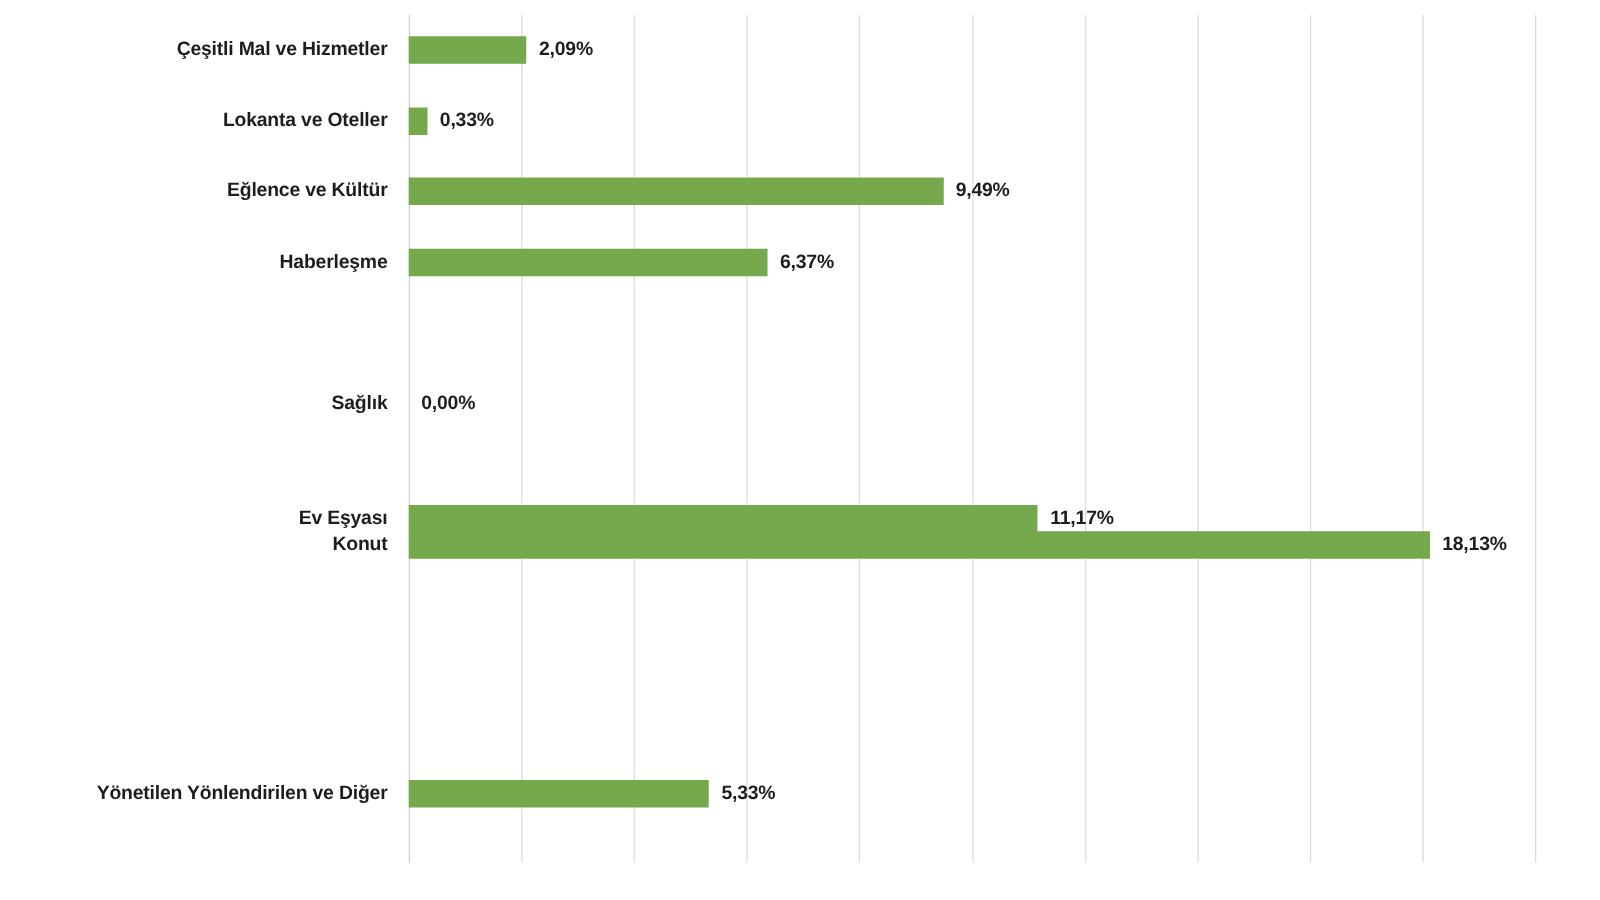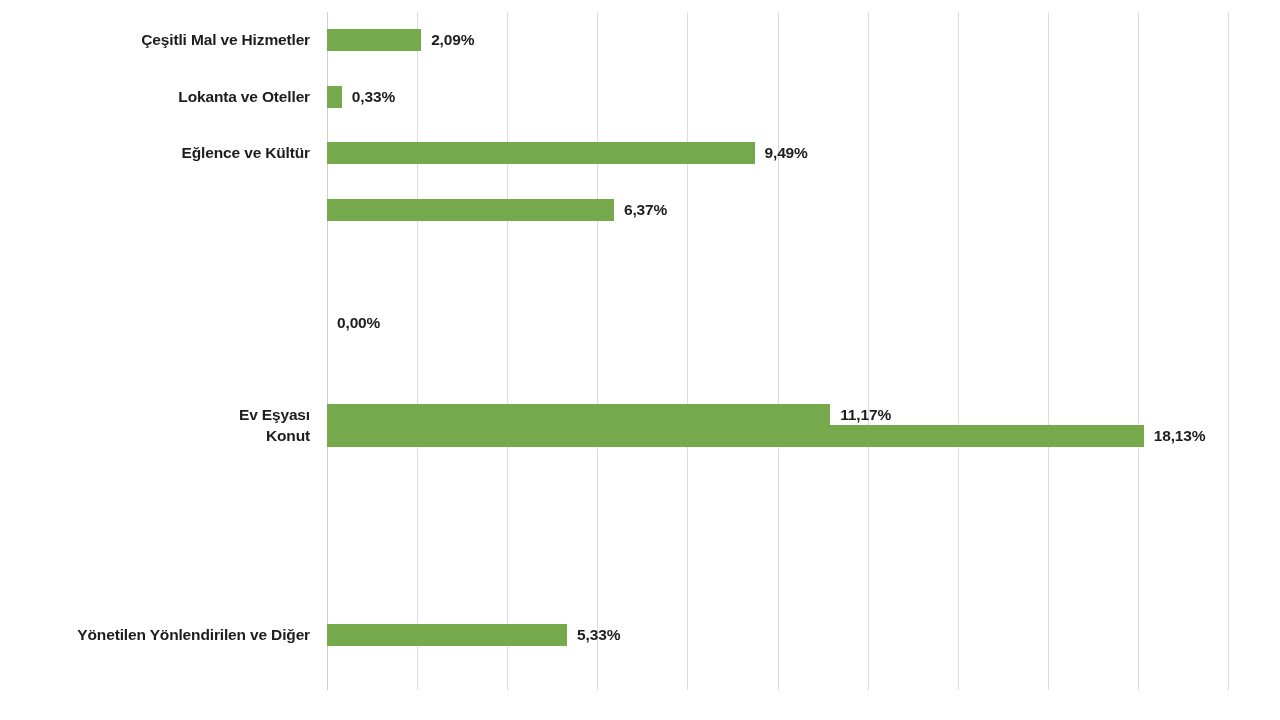--- a/index.html
+++ b/index.html
@@ -135,26 +135,28 @@
         </div>
       </div>
       <div class="bar-row" style="top: 142px;">
         <div class="cat-label">Eğlence ve Kültür</div>
         <div class="bar-wrap">
           <div class="bar" style="width: 427.524px; background: rgb(118, 169, 75);"></div>
           <div class="bar-value">9,49%</div>
         </div>
       </div>
       <div class="bar-row" style="top: 199px;">
+        <div class="cat-label">Haberleşme</div>
         <div class="bar-wrap">
           <div class="bar" style="width: 286.969px; background: rgb(118, 169, 75);"></div>
           <div class="bar-value">6,37%</div>
         </div>
       </div>
       <div class="bar-row" style="top: 312px;">
+        <div class="cat-label">Sağlık</div>
         <div class="bar-wrap">
           <div class="bar" style="width: 0px; background: rgb(118, 169, 75);"></div>
           <div class="bar-value">0,00%</div>
         </div>
       </div>
       <div class="bar-row" style="top: 368px; margin-top: 36px;">
         <div class="cat-label">Ev Eşyası</div>
         <div class="bar-wrap">
           <div class="bar" style="width: 503.208px; background: rgb(118, 169, 75);"></div>
           <div class="bar-value">11,17%</div>

